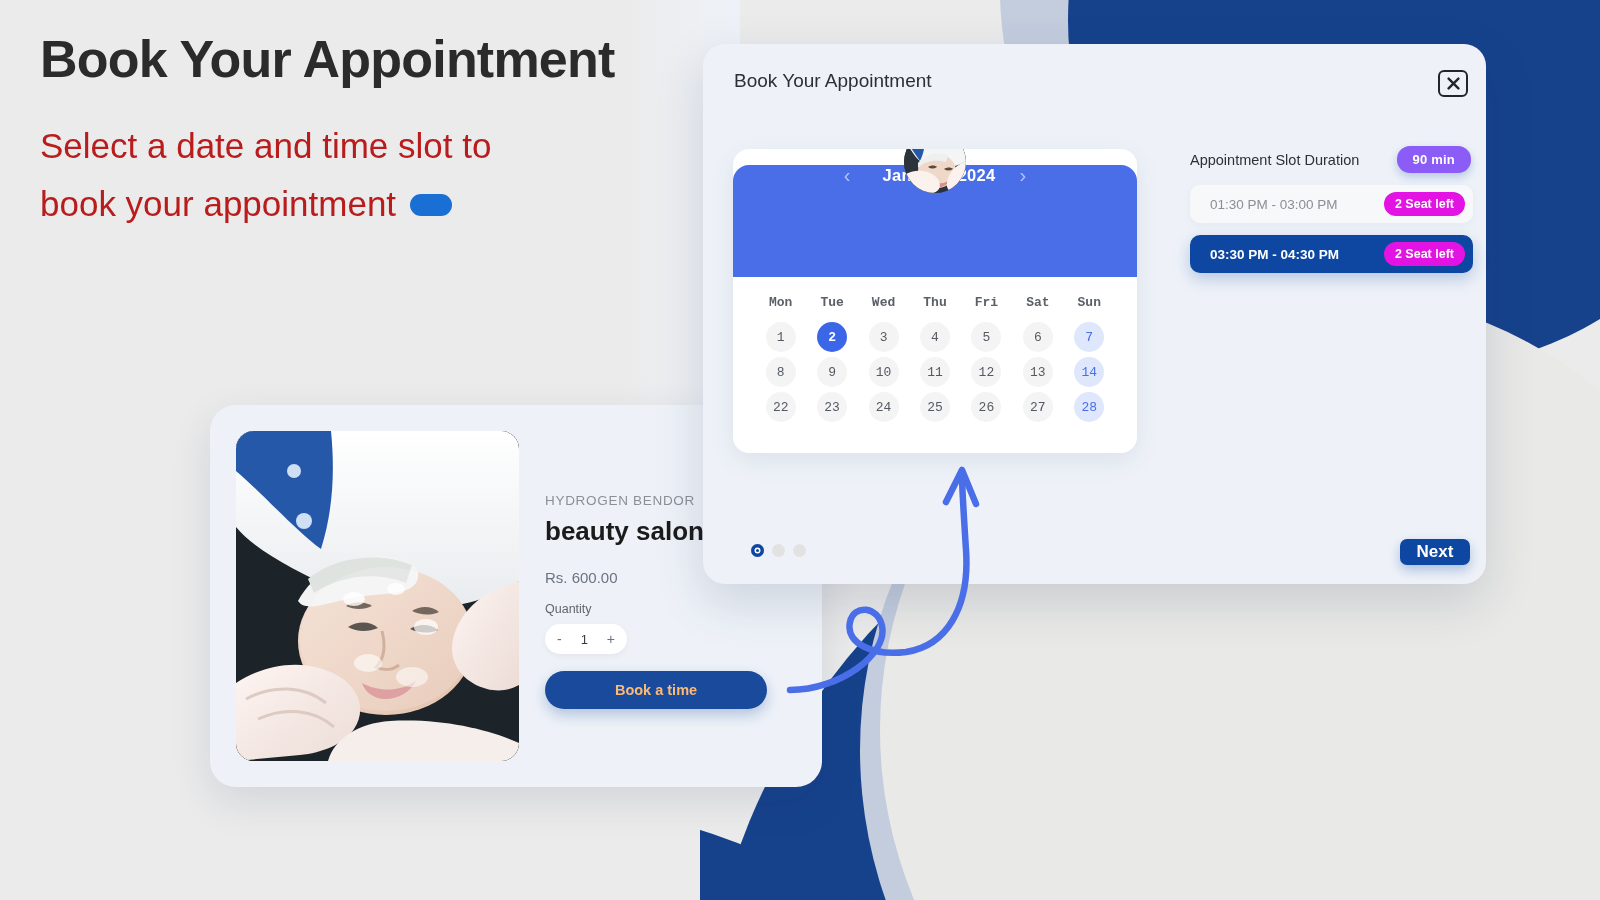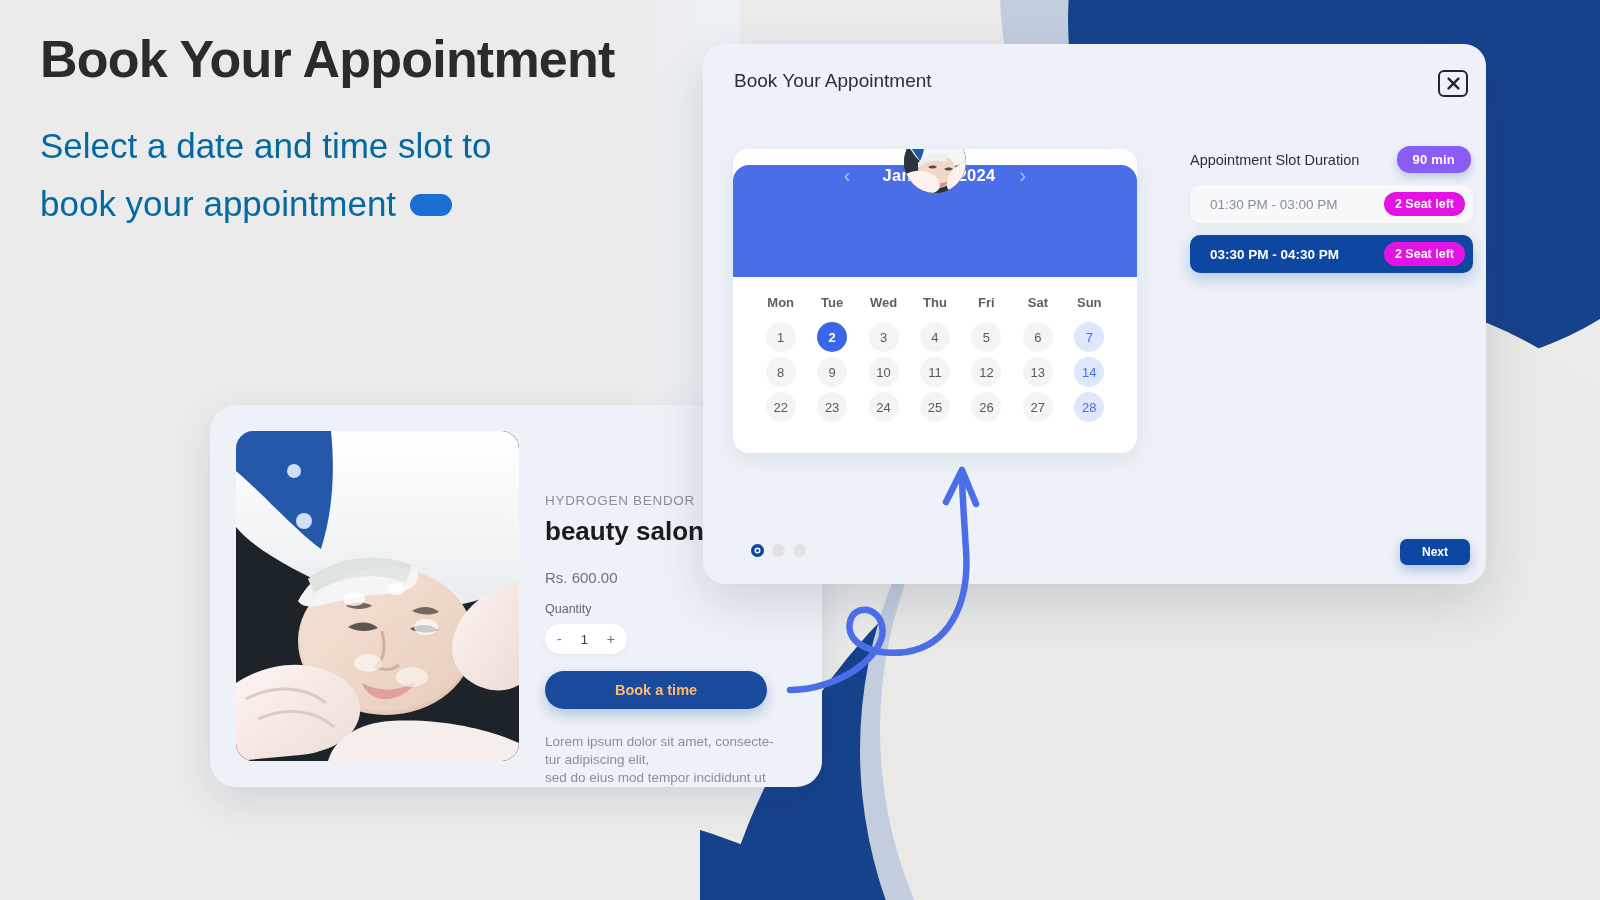--- a/index.html
+++ b/index.html
@@ -96,21 +96,21 @@
   .headline-wrap {
     position: absolute; left: 40px; top: 32px; width: 660px; z-index: 6;
   }
   .headline {
     font-size: 52px; font-weight: 700; color: #2b2b2b;
     letter-spacing: -0.8px; line-height: 1.05;
     white-space: nowrap;
   }
   .subhead {
     margin-top: 30px;
-    font-size: 35px; color: #0369a1; line-height: 1.66;
+    font-size: 35px; color: #b91c1c; line-height: 1.66;
     font-weight: 400; max-width: 500px;
   }
   .subhead-pill {
     display: inline-block; vertical-align: middle;
     width: 42px; height: 22px; border-radius: 11px;
     background: #1a6fd4; margin-left: 14px; margin-bottom: 3px;
   }
 
   
   .product-card {
@@ -224,21 +224,21 @@
     display: flex; align-items: center; justify-content: center; gap: 22px;
   }
   .cal-arrow {
     color: #b3c4f5; font-size: 20px; line-height: 1;
     cursor: pointer; background:none;border:none;font-family:inherit;
     padding: 0 2px;
   }
   .cal-month {
     font-size: 16.5px; color: #fff; font-weight: 600; letter-spacing: .3px; margin-left: 8px;
   }
-  .cal-body { padding: 18px 22px 26px; }
+  .cal-body { padding: 18px 22px 26px; font-family: Liberation Mono, monospace; }
   .dow-row, .date-row {
     display: grid; grid-template-columns: repeat(7, 1fr);
   }
   .dow {
     text-align: center; font-size: 13px; color: #5a5f68; font-weight: 600;
     padding-bottom: 12px;
   }
   .date-row { margin-bottom: 5px; }
   .dcell { display: flex; justify-content: center; }
   .day {
@@ -284,21 +284,21 @@
   .dot { width: 13px; height: 13px; border-radius: 50%; background: #e2e2e2; cursor: pointer; }
   .dot.active {
     background: #0d47a1;
     box-shadow: inset 0 0 0 3.5px #0d47a1, inset 0 0 0 5px #fff;
   }
   .next-btn {
     position: absolute; right: 16px; bottom: 19px;
     background: #0d47a1; color: #fff;
     border: none; border-radius: 7px;
     width: 70px; height: 26px;
-    font-size: 12px; font-weight: 700; font-family: inherit;
+    font-size: 17px; font-weight: 700; font-family: inherit;
     cursor: pointer;
     box-shadow: 0 5px 12px rgba(13,71,161,.3);
   }
 
   
   .anno-arrow {
     position: absolute; left: 770px; top: 440px;
     width: 300px; height: 260px;
     z-index: 30; pointer-events: none;
   }
@@ -375,23 +375,20 @@
       <div class="brand">HYDROGEN BENDOR</div>
       <div class="ptitle">beauty salon s</div>
       <div class="pprice">Rs. 600.00</div>
       <div class="qlabel">Quantity</div>
       <div class="qty-box">
         <span class="qty-btn">-</span>
         <span class="qty-val">1</span>
         <span class="qty-btn">+</span>
       </div>
       <button class="book-btn">Book a time</button>
-      <div class="pdesc">Lorem ipsum dolor sit amet, consecte-
-tur adipiscing elit,
-sed do eius mod tempor incididunt ut</div>
     </div>
   </div>
 
   <div class="modal">
     <div class="modal-title">Book Your Appointment</div>
     <button class="close-btn">
       <svg width="13" height="13" viewBox="0 0 13 13" aria-hidden="true">
         <line x1="1.6" y1="1.6" x2="11.4" y2="11.4" stroke="#22262c" stroke-width="2.4" stroke-linecap="round"></line>
         <line x1="11.4" y1="1.6" x2="1.6" y2="11.4" stroke="#22262c" stroke-width="2.4" stroke-linecap="round"></line>
       </svg>

